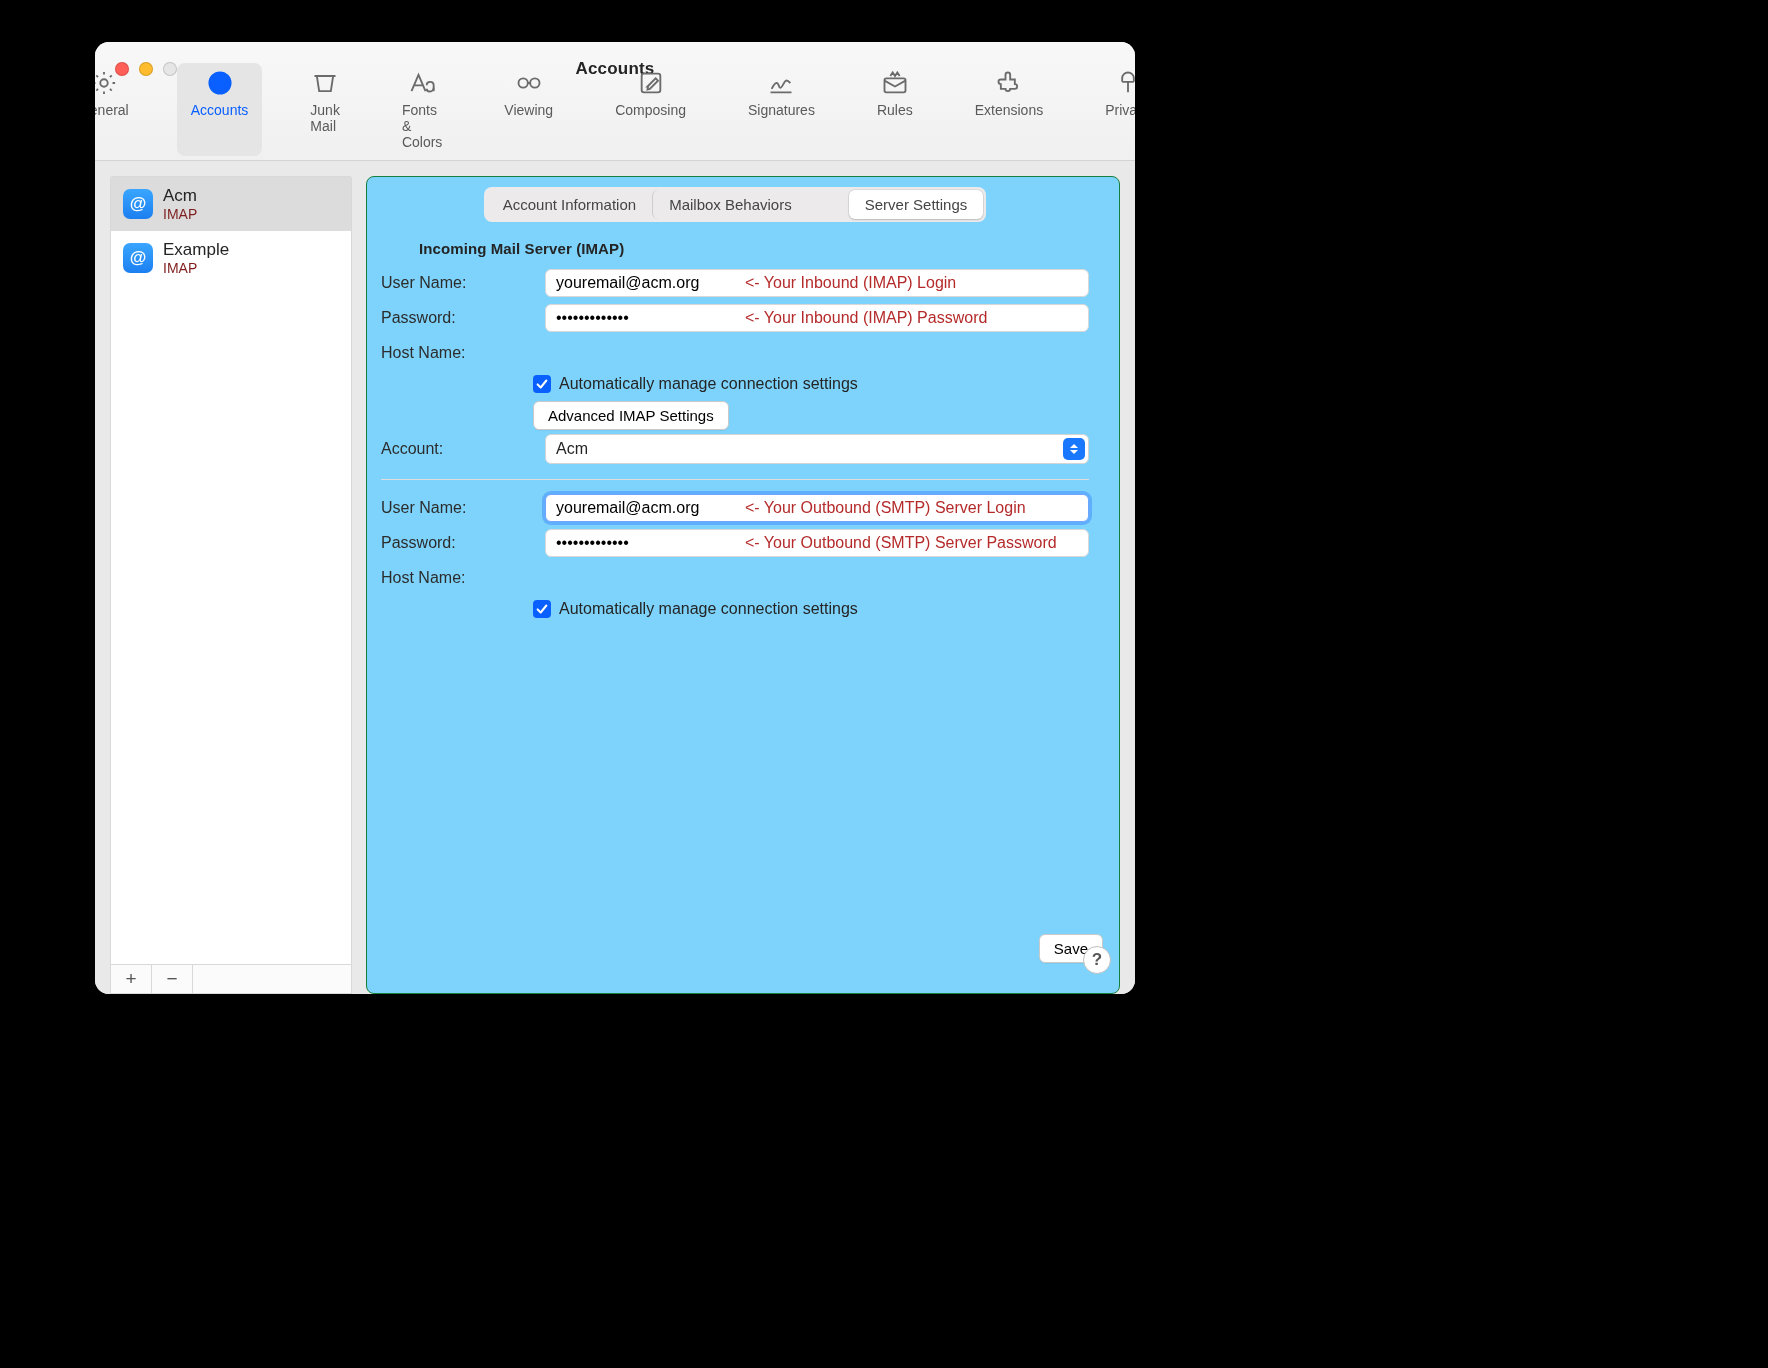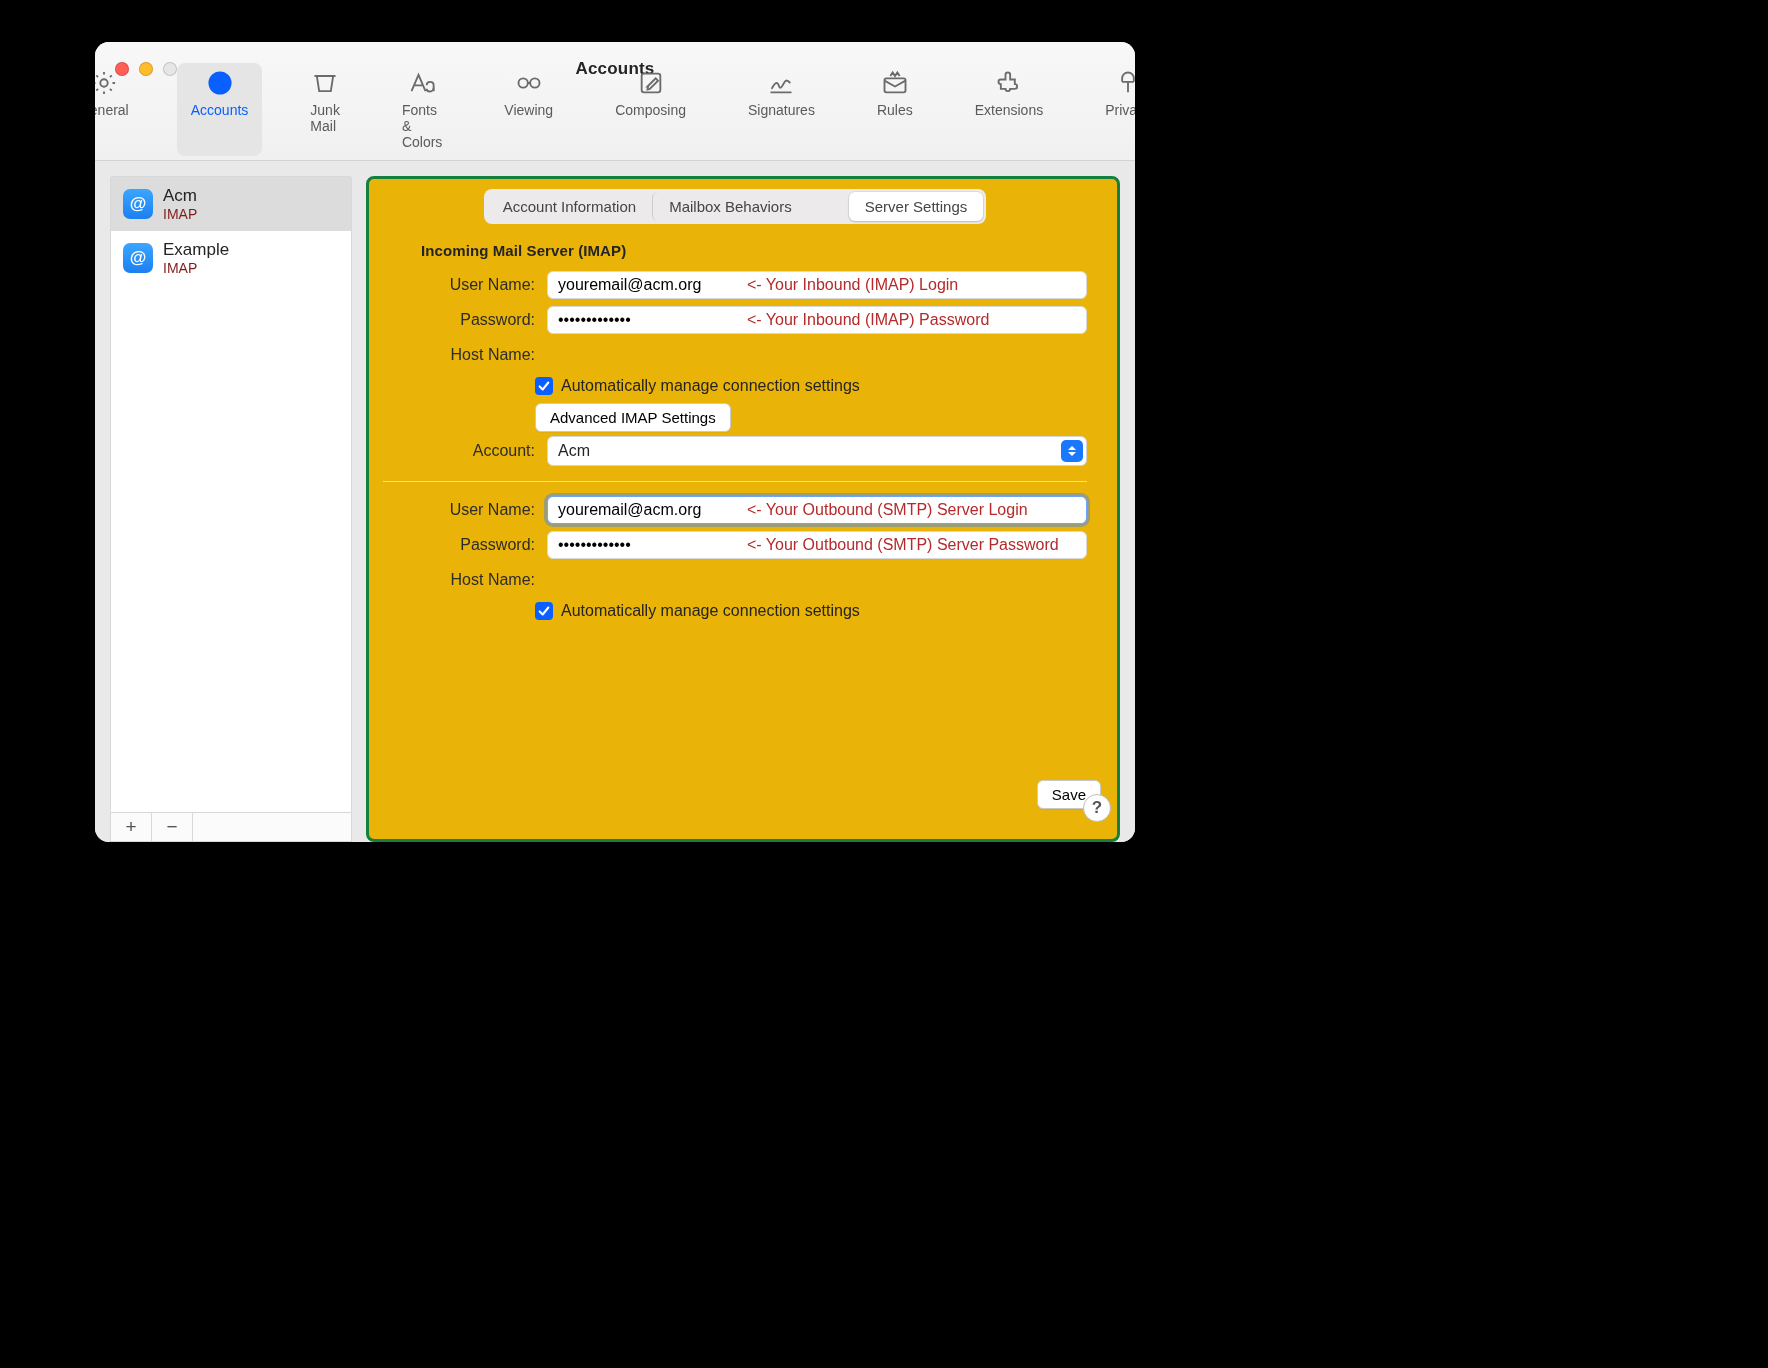--- a/index.html
+++ b/index.html
@@ -10,21 +10,21 @@
     background: #000;
     font-family: -apple-system, "Helvetica Neue", Arial, sans-serif;
     font-size: 17px;
     color: #242424;
   }
   .window {
     position: absolute;
     left: 95px;
     top: 42px;
     width: 1040px;
-    height: 800px;
+    height: 952px;
     background: #efefef;
     border-radius: 14px;
     box-shadow: 0 35px 60px rgba(0,0,0,0.5), 0 0 0 1px rgba(0,0,0,0.12);
     overflow: hidden;
     display: flex;
     flex-direction: column;
   }
   .titlebar {
     flex: 0 0 118px;
     background: linear-gradient(#f8f8f8, #f0f0f0);
@@ -115,22 +115,22 @@
   }
   .listfooter .btn {
     width: 40px;
     display:flex; align-items:center; justify-content:center;
     border-right: 1px solid #d8d8d8;
     font-size:19px; color:#555;
   }
   .main {
     flex: 1 1 auto;
     margin: 15px 15px 0 14px;
-    background: #eab308;
-    border: 3px solid #15803d;
+    background: #7dd3fc;
+    border: 1px solid #15803d;
     border-radius: 8px;
     position: relative;
     padding: 0 30px 10px 14px;
   }
   .segmented {
     display:flex;
     justify-content:center;
     margin: 10px auto 18px;
     background:#eceaeb;
     border-radius:8px;
@@ -156,21 +156,21 @@
     letter-spacing:0.1px;
   }
   .row {
     display:flex;
     align-items:center;
     margin: 3px 0;
     min-height: 32px;
   }
   .label {
     width: 152px;
-    text-align: right;
+    text-align: left;
     padding-right: 12px;
     font-size:16px;
     color:#2c2c2c;
   }
   .field {
     flex: 1 1 auto;
     display:flex;
     align-items:center;
     position:relative;
   }

